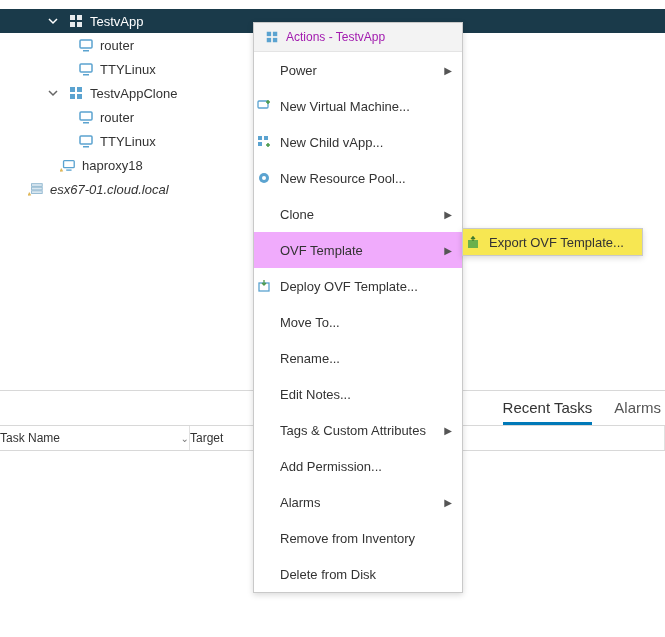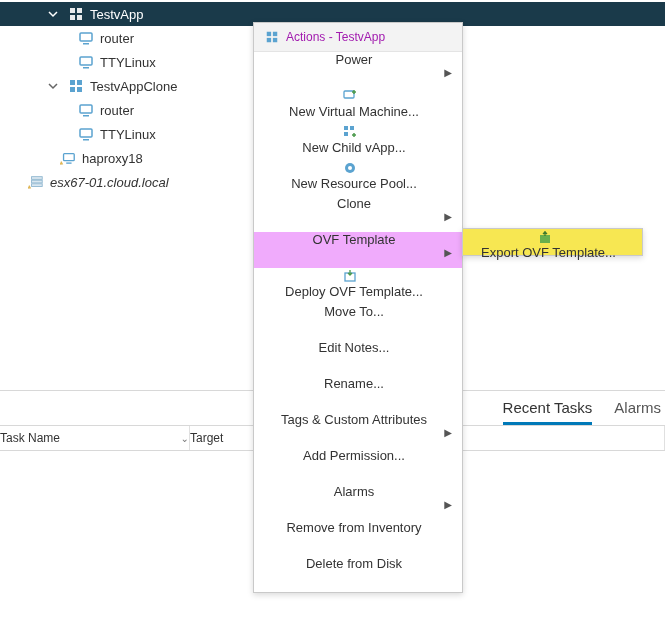--- a/index.html
+++ b/index.html
@@ -8,21 +8,21 @@
     font-family: -apple-system, BlinkMacSystemFont, "Segoe UI", Arial, sans-serif;
     font-size: 13px;
     color: #333;
     background: #fff;
     width: 665px;
     height: 637px;
     position: relative;
     overflow: hidden;
   }
   .tree {
-    padding-top: 2px;
+    padding-top: 9px;
   }
   .tree-row {
     display: flex;
     align-items: center;
     height: 24px;
     padding-left: 0;
     cursor: pointer;
   }
   .tree-row.selected {
     background: #1a3a4a;
@@ -73,21 +73,20 @@
   }
   .menu-header .icon { margin-right: 6px; }
   .menu-item {
     height: 36px;
     display: flex;
     align-items: center;
     padding: 0 10px 0 2px;
     position: relative;
     cursor: pointer;
     color: #333;
-    flex-direction: column;
   }
   .menu-item .icon { margin-right: 8px; }
   .menu-item .pad { width: 24px; flex-shrink:0; }
   .menu-item .arrow {
     margin-left: auto;
     font-size: 10px;
     color: #555;
   }
   .menu-item.highlight {
     background: #f0abfc;
@@ -320,25 +319,25 @@
         </svg>
     </span>
     <span class="label">Deploy OVF Template...</span>
   </div>
   <div class="menu-item">
     <span class="pad"></span>
     <span class="label">Move To...</span>
   </div>
   <div class="menu-item">
     <span class="pad"></span>
+    <span class="label">Rename...</span>
+  </div>
+  <div class="menu-item">
+    <span class="pad"></span>
     <span class="label">Edit Notes...</span>
-  </div>
-  <div class="menu-item">
-    <span class="pad"></span>
-    <span class="label">Rename...</span>
   </div>
   <div class="menu-item">
     <span class="pad"></span>
     <span class="label">Tags &amp; Custom Attributes</span>
     <span class="arrow">▶</span>
   </div>
   <div class="menu-item">
     <span class="pad"></span>
     <span class="label">Add Permission...</span>
   </div>

